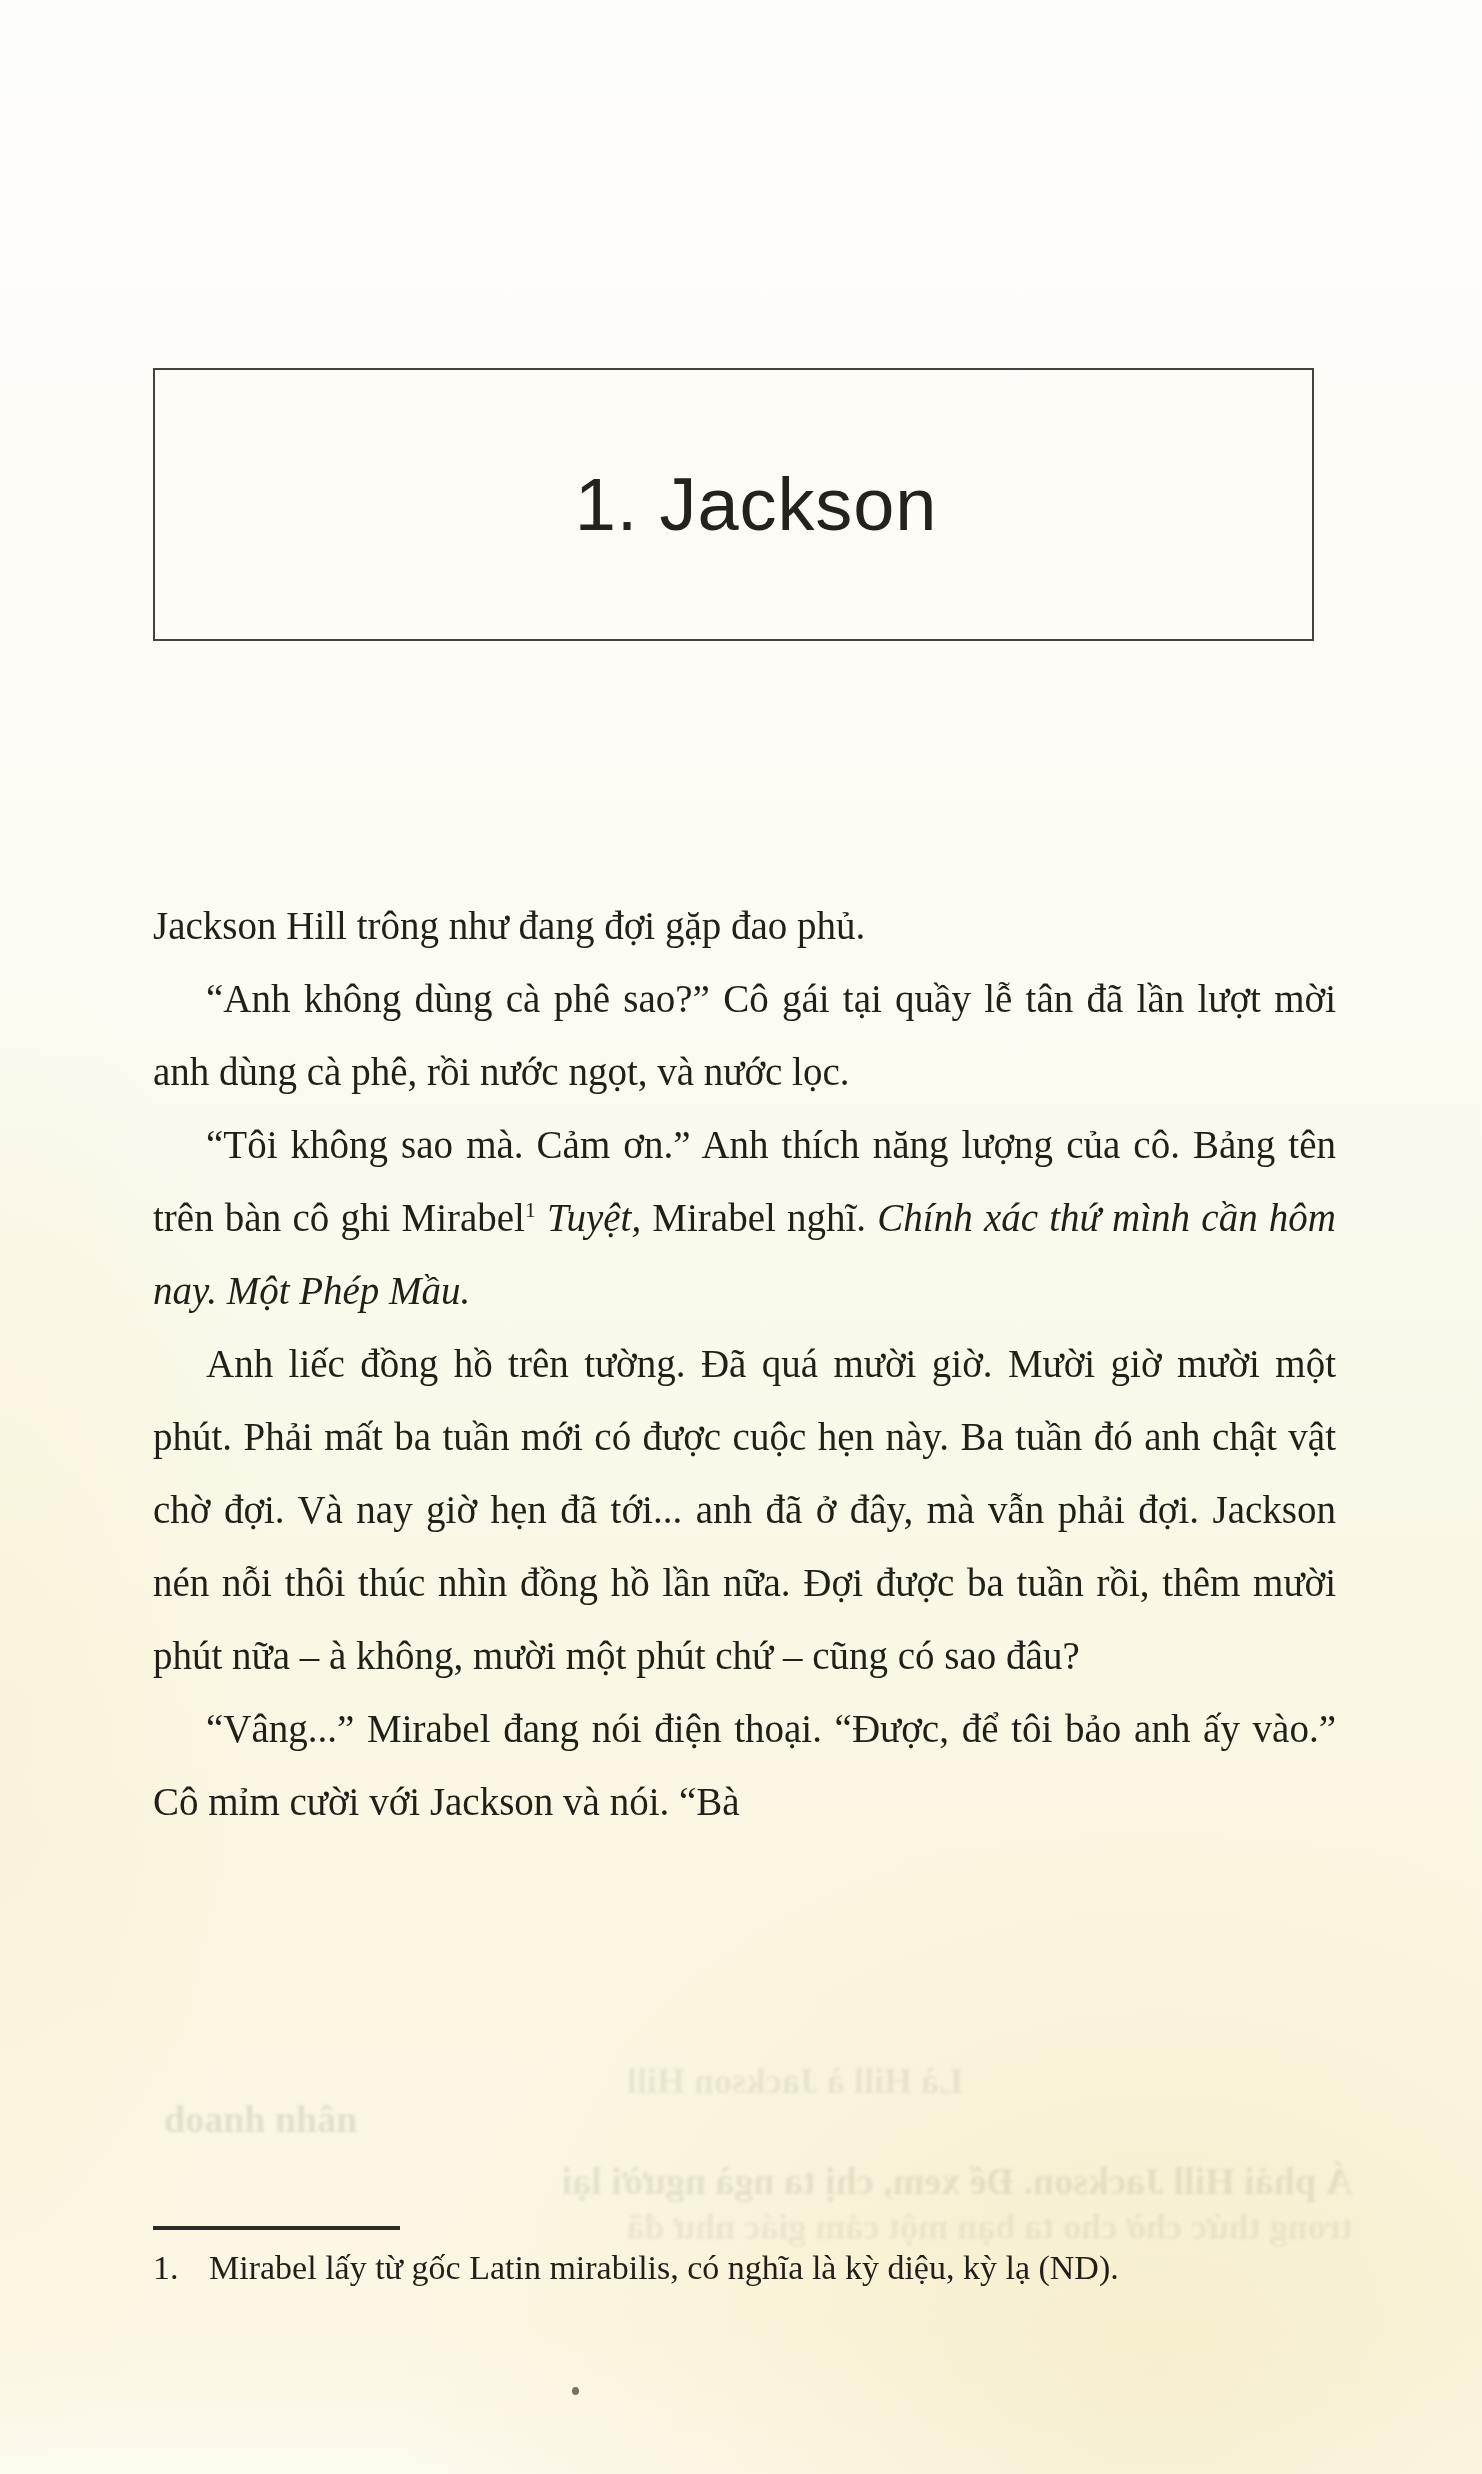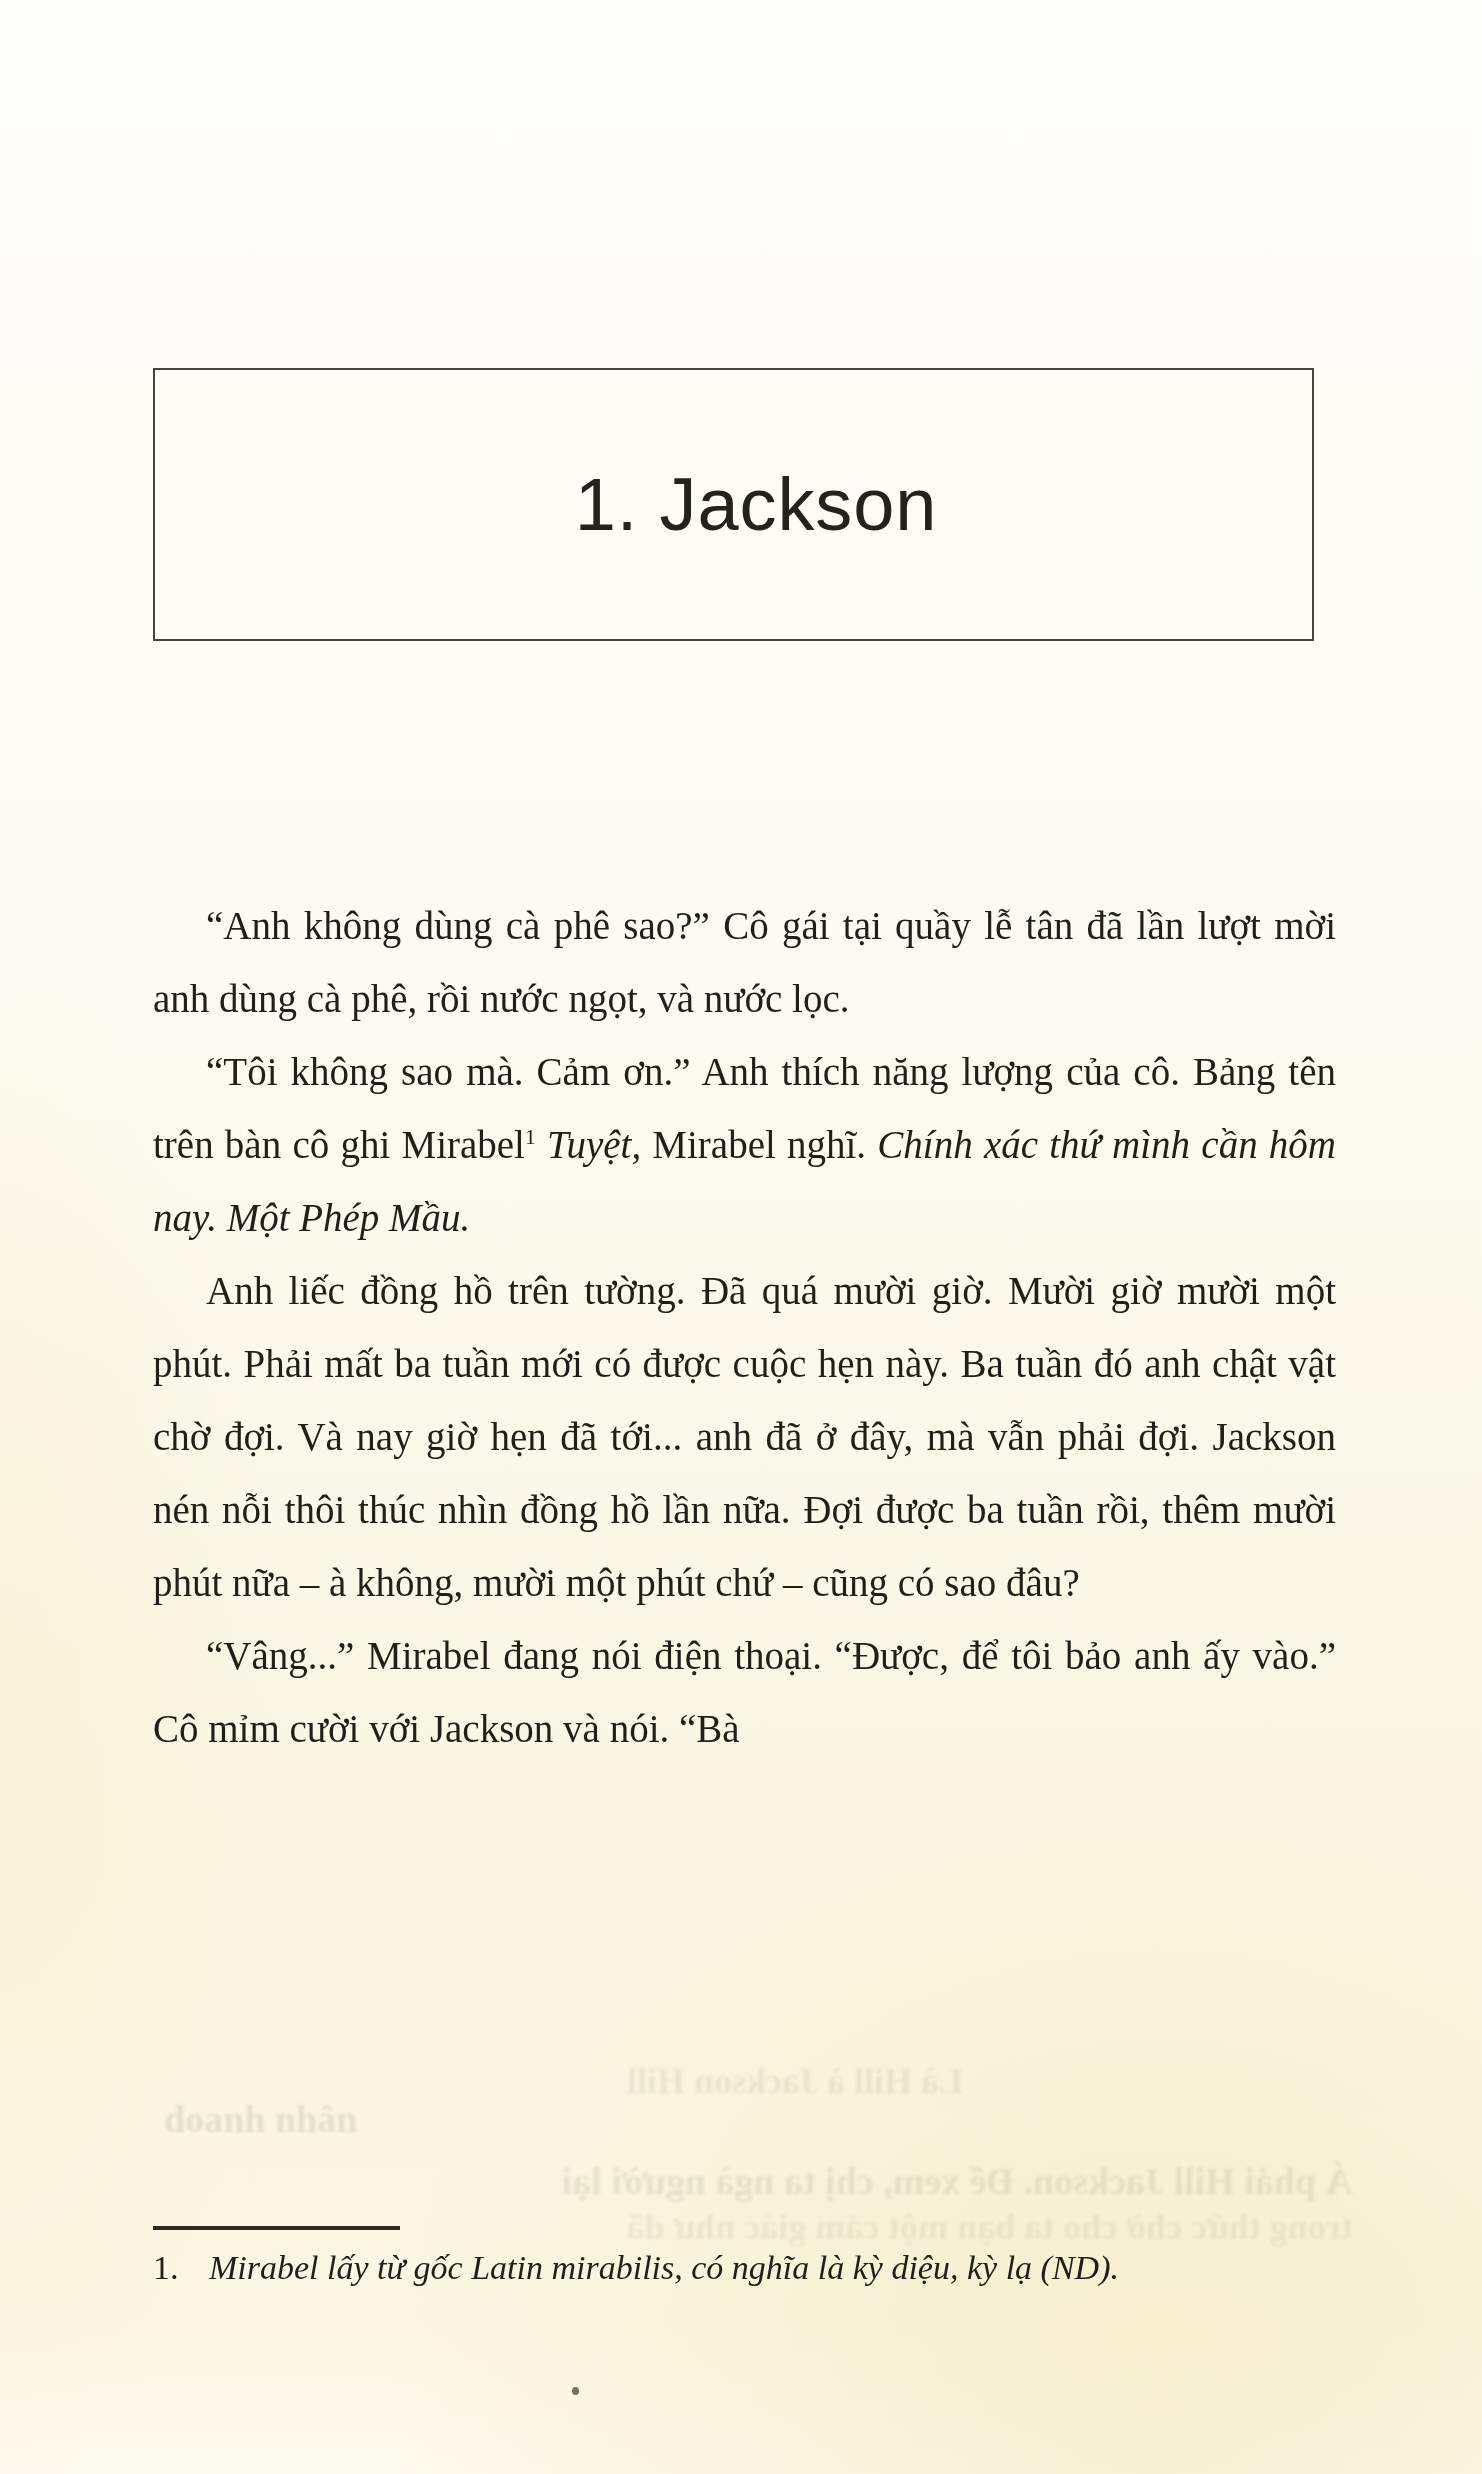--- a/index.html
+++ b/index.html
@@ -67,21 +67,21 @@
   }
   .footnote {
     position: absolute;
     left: 153px; top: 2246px;
     width: 1190px;
     display: flex;
     font-size: 34px;
     line-height: 44px;
   }
   .footnote .marker { width: 56px; flex: 0 0 auto; }
-  .footnote .fn-text { flex: 1 1 auto; font-style: italic; }
+  .footnote .fn-text { flex: 1 1 auto; }
 
   
   .page-number {
     position: absolute;
     left: 0; top: 2351px;
     width: 100%;
     text-align: center;
     font-size: 35px;
     color: #23211b;
   }
@@ -117,20 +117,21 @@
       <div class="bleed" style="left: 164px; top: 2097px; opacity: 0.2; font-size: 38px;">doanh nhân</div>
       <div class="bleed mirrored" style="left: 145px; top: 2159px; opacity: 0.17; font-size: 38px; width: 1208px;">Á phải Hill Jackson. Để xem, chị ta ngà người lại</div>
       <div class="bleed mirrored" style="left: 145px; top: 2206px; opacity: 0.12; font-size: 36px; width: 1208px;">trong thức chờ cho ta bạn một cảm giác như đã</div>
     </div>
 
   <div class="chapter-box">
     <div class="chapter-title">1. Jackson</div>
   </div>
 
   <div class="body-text">
+      <p class="para"><span>Jackson Hill trông như đang đợi gặp đao phủ.</span></p>
       <p class="para indent"><span>“Anh không dùng cà phê sao?” Cô gái tại quầy lễ tân đã lần lượt mời anh dùng cà phê, rồi nước ngọt, và nước lọc.</span></p>
       <p class="para indent"><span>“Tôi không sao mà. Cảm ơn.” Anh thích năng lượng của cô. Bảng tên trên bàn cô ghi Mirabel</span><sup>1</sup><span> </span><em>Tuyệt,</em><span> Mirabel nghĩ. </span><em>Chính xác thứ mình cần hôm nay. Một Phép Mầu.</em></p>
       <p class="para indent"><span>Anh liếc đồng hồ trên tường. Đã quá mười giờ. Mười giờ mười một phút. Phải mất ba tuần mới có được cuộc hẹn này. Ba tuần đó anh chật vật chờ đợi. Và nay giờ hẹn đã tới... anh đã ở đây, mà vẫn phải đợi. Jackson nén nỗi thôi thúc nhìn đồng hồ lần nữa. Đợi được ba tuần rồi, thêm mười phút nữa – à không, mười một phút chứ – cũng có sao đâu?</span></p>
       <p class="para indent"><span>“Vâng...” Mirabel đang nói điện thoại. “Được, để tôi bảo anh ấy vào.” Cô mỉm cười với Jackson và nói. “Bà</span></p>
     </div>
 
   <div class="footnote-rule"></div>
   <div class="footnote">
     <span class="marker">1.</span>
     <span class="fn-text">Mirabel lấy từ gốc Latin mirabilis, có nghĩa là kỳ diệu, kỳ lạ (ND).</span>

